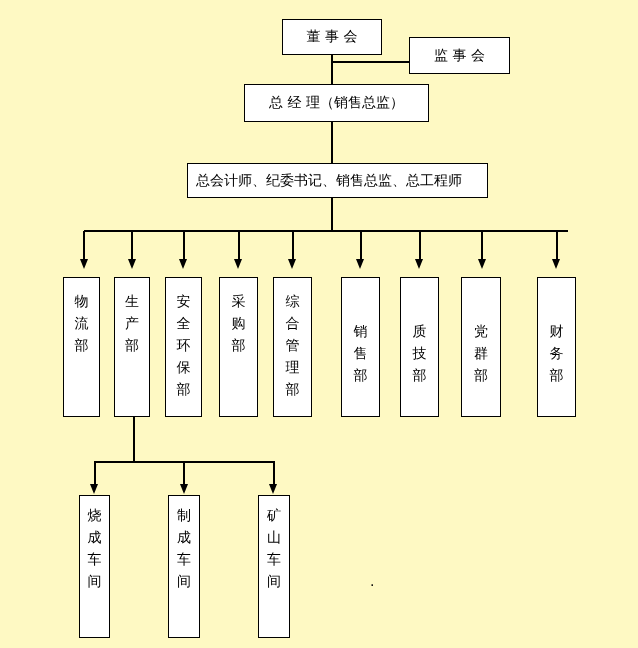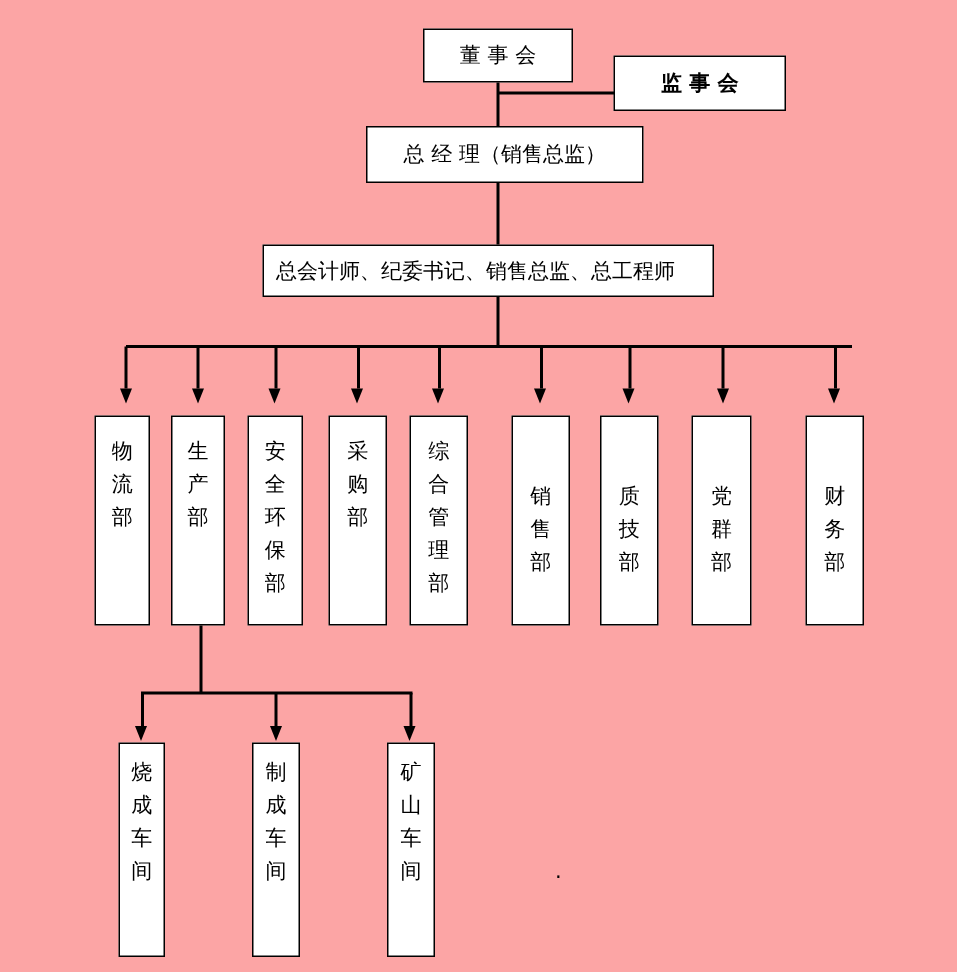--- a/index.html
+++ b/index.html
@@ -1,20 +1,20 @@
 <!DOCTYPE html>
 <html><head>
 <meta charset="utf-8">
 <style>
   html, body { margin: 0; padding: 0; background: #ffffff; }
   .canvas {
     position: relative;
     width: 638px;
     height: 648px;
-    background: #fca5a5;
+    background: #fef9c3;
     font-family: "DejaVu Sans", "Liberation Sans", sans-serif;
     color: #000000;
     overflow: hidden;
   }
   .box {
     position: absolute;
     box-sizing: border-box;
     border: 1.5px solid #000000;
     background: #ffffff;
     color: #000000;
@@ -71,25 +71,25 @@
     color: #000000;
   }
 </style>
 </head>
 <body>
 
 <div class="canvas">
 
   <div class="box h-box" style="left:282px; top:19px; width:100px; height:36px;">董 事 会</div>
 
-  <div class="box h-box" style="left:409px; top:37px; width:115px; height:37px;font-weight:bold;">监 事 会</div>
+  <div class="box h-box" style="left:409px; top:37px; width:101px; height:37px;">监 事 会</div>
 
   <div class="box h-box" style="left:244px; top:84px; width:185px; height:38px;">总 经 理（销售总监）</div>
 
-  <div class="box h-box left-text" style="left:175px; top:163px; width:301px; height:35px;">总会计师、纪委书记、销售总监、总工程师</div>
+  <div class="box h-box left-text" style="left:187px; top:163px; width:301px; height:35px;">总会计师、纪委书记、销售总监、总工程师</div>
 
   <div class="line v" style="left:331px; top:55px; height:29px;"></div>
   <div class="line h" style="left:332px; top:61px; width:78px;"></div>
   <div class="line v" style="left:331px; top:122px; height:41px;"></div>
   <div class="line v" style="left:331px; top:198px; height:33px;"></div>
   <div class="line h" style="left:84px; top:230px; width:484px;"></div>
 
   <div class="arrow-stem" style="left:83px;  top:231px; height:28px;"></div>
   <div class="arrow-head" style="left:80px;  top:259px;"></div>
   <div class="arrow-stem" style="left:131px; top:231px; height:28px;"></div>

